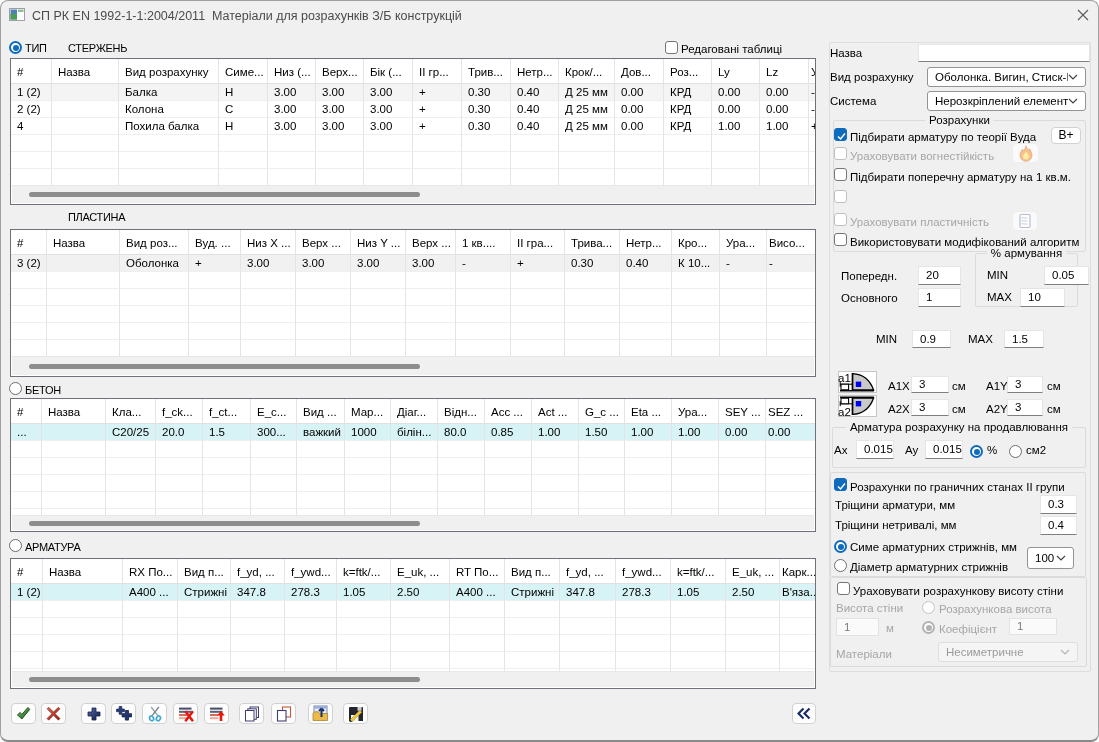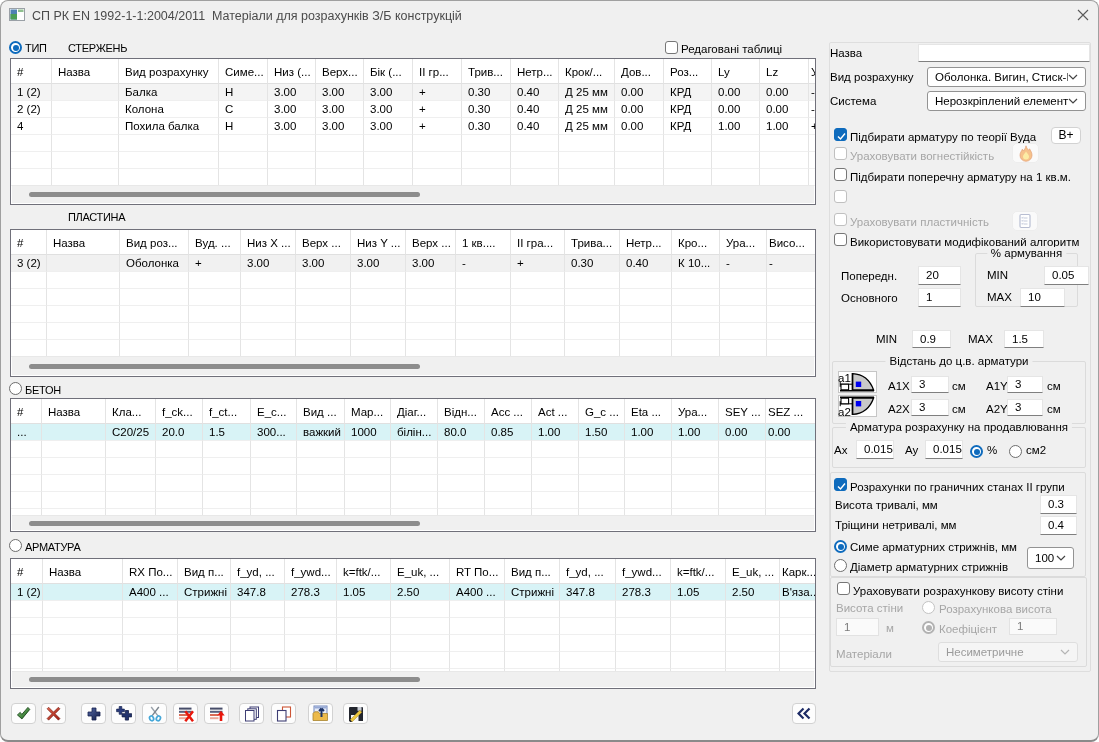--- a/index.html
+++ b/index.html
@@ -703,20 +703,23 @@
         </svg>
       </div>
 <div class="lb" style="left:830px;top:94px">Система</div>
 <div class="co" style="left:927px;top:91px;width:159px;height:20px;line-height:18px">
         <u>Нерозкріплений елемент</u>
         <svg width="10" height="6" viewBox="0 0 10 6">
           <path d="M1 1 L5 5 L9 1" fill="none" stroke="#444" stroke-width="1.2"></path>
         </svg>
       </div>
 
+<div class="fs" style="left:833px;top:120px;width:253px;height:132px">
+        <span class="lg" style="left:50%;transform:translateX(-50%)">Розрахунки</span>
+      </div>
 <div class="cb on" style="left:834px;top:128px"><svg width="11" height="11" viewBox="0 0 11 11" style="margin:1px">
           <path d="M2 5.5 L4.5 8 L9 2.5" fill="none" stroke="#fff" stroke-width="1.4"></path>
         </svg></div>
 <div class="lb" style="left:850px;top:130px">Підбирати арматуру по теорії Вуда</div>
 <div class="btn" style="left:1051px;top:127px;width:30px;height:17px;font-size:12px;text-align:center;line-height:15px">В+</div>
 <div class="cb dis" style="left:834px;top:147px"></div>
 <div class="lb gr" style="left:850px;top:149px">Ураховувати вогнестійкість</div>
 <div class="btn" style="left:1012px;top:143px;width:27px;height:20px;border-color:#ededed;background:#fafafa;border-radius:5px"><svg width="16" height="17" viewBox="0 0 16 17" style="margin:1px 5px">
           <path d="M8 0.8 C8.3 2.8 9.7 3.9 10.7 5.4 L11.5 3.8 C12.8 5.9 14 7.9 14 10.3 A6 6 0 0 1 2 10.3 C2 7.7 3.6 6.1 4.3 4.2 L5.5 6 C6.3 4.5 7.6 3.3 8 0.8 z" fill="#f6c28b" stroke="#e2a077" stroke-width=".7"></path>
           <path d="M8 6.5 C8.9 8.6 11 9.3 11 11.6 A3 3 0 0 1 5 11.6 C5 9.6 7.2 8.5 8 6.5 z" fill="#fceca4"></path>
@@ -744,23 +747,20 @@
 <div class="lb" style="left:987px;top:268px">MIN</div>
 <div class="in" style="left:1044px;top:266px;width:45px;height:19px;line-height:17px">0.05</div>
 <div class="lb" style="left:987px;top:290px">MAX</div>
 <div class="in" style="left:1020px;top:288px;width:45px;height:19px;line-height:17px">10</div>
 
 <div class="lb" style="left:876px;top:332px">MIN</div>
 <div class="in" style="left:912px;top:330px;width:39px;height:18px;line-height:16px">0.9</div>
 <div class="lb" style="left:968px;top:332px">MAX</div>
 <div class="in" style="left:1004px;top:330px;width:40px;height:18px;line-height:16px">1.5</div>
 
-<div class="fs" style="left:832px;top:361px;width:254px;height:63px">
-        <span class="lg" style="left:50%;transform:translateX(-50%)">Відстань до ц.в. арматури</span>
-      </div>
 <svg class="ab" style="left:838px;top:371px" width="39" height="22" viewBox="0 0 39 22">
         <rect x=".5" y=".5" width="38" height="21" fill="#fff" stroke="#c6c6c6"></rect>
         <path d="M14.5 2.6 C 23 3, 31.5 7.5, 35.6 19 L14.5 19 z" fill="#c9c9c9" stroke="#000" stroke-width="1.3"></path>
         <path d="M14.5 2 V20" stroke="#000" stroke-width="1.5"></path>
         <path d="M2 13.2 H14.5 M2.2 10.8 V15.8" stroke="#000" stroke-width="1"></path>
         <rect x="3" y="13.2" width="7.6" height="5.6" fill="#fff" stroke="#000" stroke-width="1.1"></rect>
         <path d="M2 19.8 H36" stroke="#000" stroke-width="1.4"></path>
         <rect x="17.8" y="10.6" width="5.4" height="5.4" fill="#0000f0"></rect>
         <text x="0" y="11" font-size="11.5" font-family="Liberation Sans">a1</text>
       </svg>
@@ -797,21 +797,21 @@
 <div class="rd on" style="left:970px;top:445px"></div>
 <div class="lb" style="left:987px;top:443px">%</div>
 <div class="rd" style="left:1009px;top:445px"></div>
 <div class="lb" style="left:1026px;top:443px">см2</div>
 
 <div class="fs" style="left:830px;top:472px;width:256px;height:105px"></div>
 <div class="cb on" style="left:834px;top:478px"><svg width="11" height="11" viewBox="0 0 11 11" style="margin:1px">
           <path d="M2 5.5 L4.5 8 L9 2.5" fill="none" stroke="#fff" stroke-width="1.4"></path>
         </svg></div>
 <div class="lb" style="left:850px;top:480px">Розрахунки по граничних станах II групи</div>
-<div class="lb" style="left:835px;top:498px">Висота тривалі, мм</div>
+<div class="lb" style="left:835px;top:498px">Тріщини арматури, мм</div>
 <div class="in" style="left:1040px;top:495px;width:37px;height:19px;line-height:17px">0.3</div>
 <div class="lb" style="left:835px;top:518px">Тріщини нетривалі, мм</div>
 <div class="in" style="left:1040px;top:516px;width:37px;height:19px;line-height:17px">0.4</div>
 <div class="rd on" style="left:834px;top:540px"></div>
 <div class="lb" style="left:850px;top:540px">Симе арматурних стрижнів, мм</div>
 <div class="rd" style="left:834px;top:559px"></div>
 <div class="lb" style="left:850px;top:560px">Діаметр арматурних стрижнів</div>
 <div class="co" style="left:1027px;top:547px;width:47px;height:22px;line-height:20px">
         <u>100</u>
         <svg width="10" height="6" viewBox="0 0 10 6">

